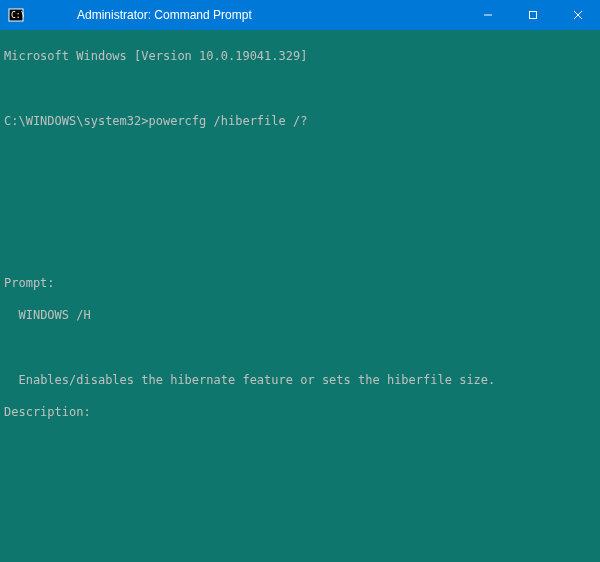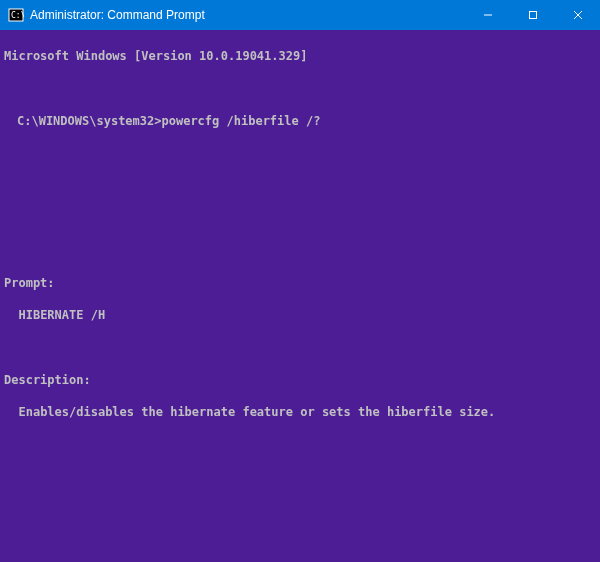--- a/index.html
+++ b/index.html
@@ -29,45 +29,44 @@
     }
     .titlebar-icon {
       width: 16px;
       height: 16px;
       margin: 0 6px 0 8px;
       display: flex;
       align-items: center;
       justify-content: center;
     }
     .titlebar-icon svg { width: 16px; height: 16px; }
-    .titlebar-title { flex: 1; }
+    .titlebar-title { flex: 1; margin-left: 47px; }
     .titlebar-buttons { display: flex; }
     .titlebar-btn {
       width: 45px;
       height: 30px;
       display: flex;
       align-items: center;
       justify-content: center;
       color: #fff;
       font-size: 10px;
     }
     .terminal {
       flex: 1;
-      background: #4c1d95;
+      background: #0f766e;
       color: #c0c0c0;
       font-size: 12px;
       line-height: 1.35;
       padding: 2px 4px;
       white-space: pre-wrap;
       overflow: hidden;
       font-family: Consolas, "Lucida Console", monospace;
-      font-weight: bold;
     }
     .line { display: block; }
-    .prompt-line { display: flex; flex-wrap: nowrap; margin-left: 13px; }
+    .prompt-line { display: flex; flex-wrap: nowrap; }
   </style>
 </head>
 <body>
 
 <div class="window">
 
   <div class="titlebar">
     <span class="titlebar-icon">
       <svg viewBox="0 0 16 16">
           <rect x="1" y="2" width="14" height="12" fill="#000" stroke="#fff" stroke-width="1"></rect>
@@ -97,24 +96,24 @@
 
   <div class="terminal">
 <span class="line">Microsoft Windows [Version 10.0.19041.329]</span>
 <span class="line"> </span>
 <span class="prompt-line"><span>C:\WINDOWS\system32&gt;</span><span>powercfg /hiberfile /?</span></span>
 <span class="line"> </span>
 <span class="line"> </span>
 <span class="line"> </span>
 <span class="line"> </span>
 <span class="line">Prompt:</span>
-<span class="line">  HIBERNATE /H</span>
+<span class="line">  WINDOWS /H</span>
 <span class="line"> </span>
+<span class="line">  Enables/disables the hibernate feature or sets the hiberfile size.</span>
 <span class="line">Description:</span>
-<span class="line">  Enables/disables the hibernate feature or sets the hiberfile size.</span>
 
 
 
 
 
 
 
 
 
 

